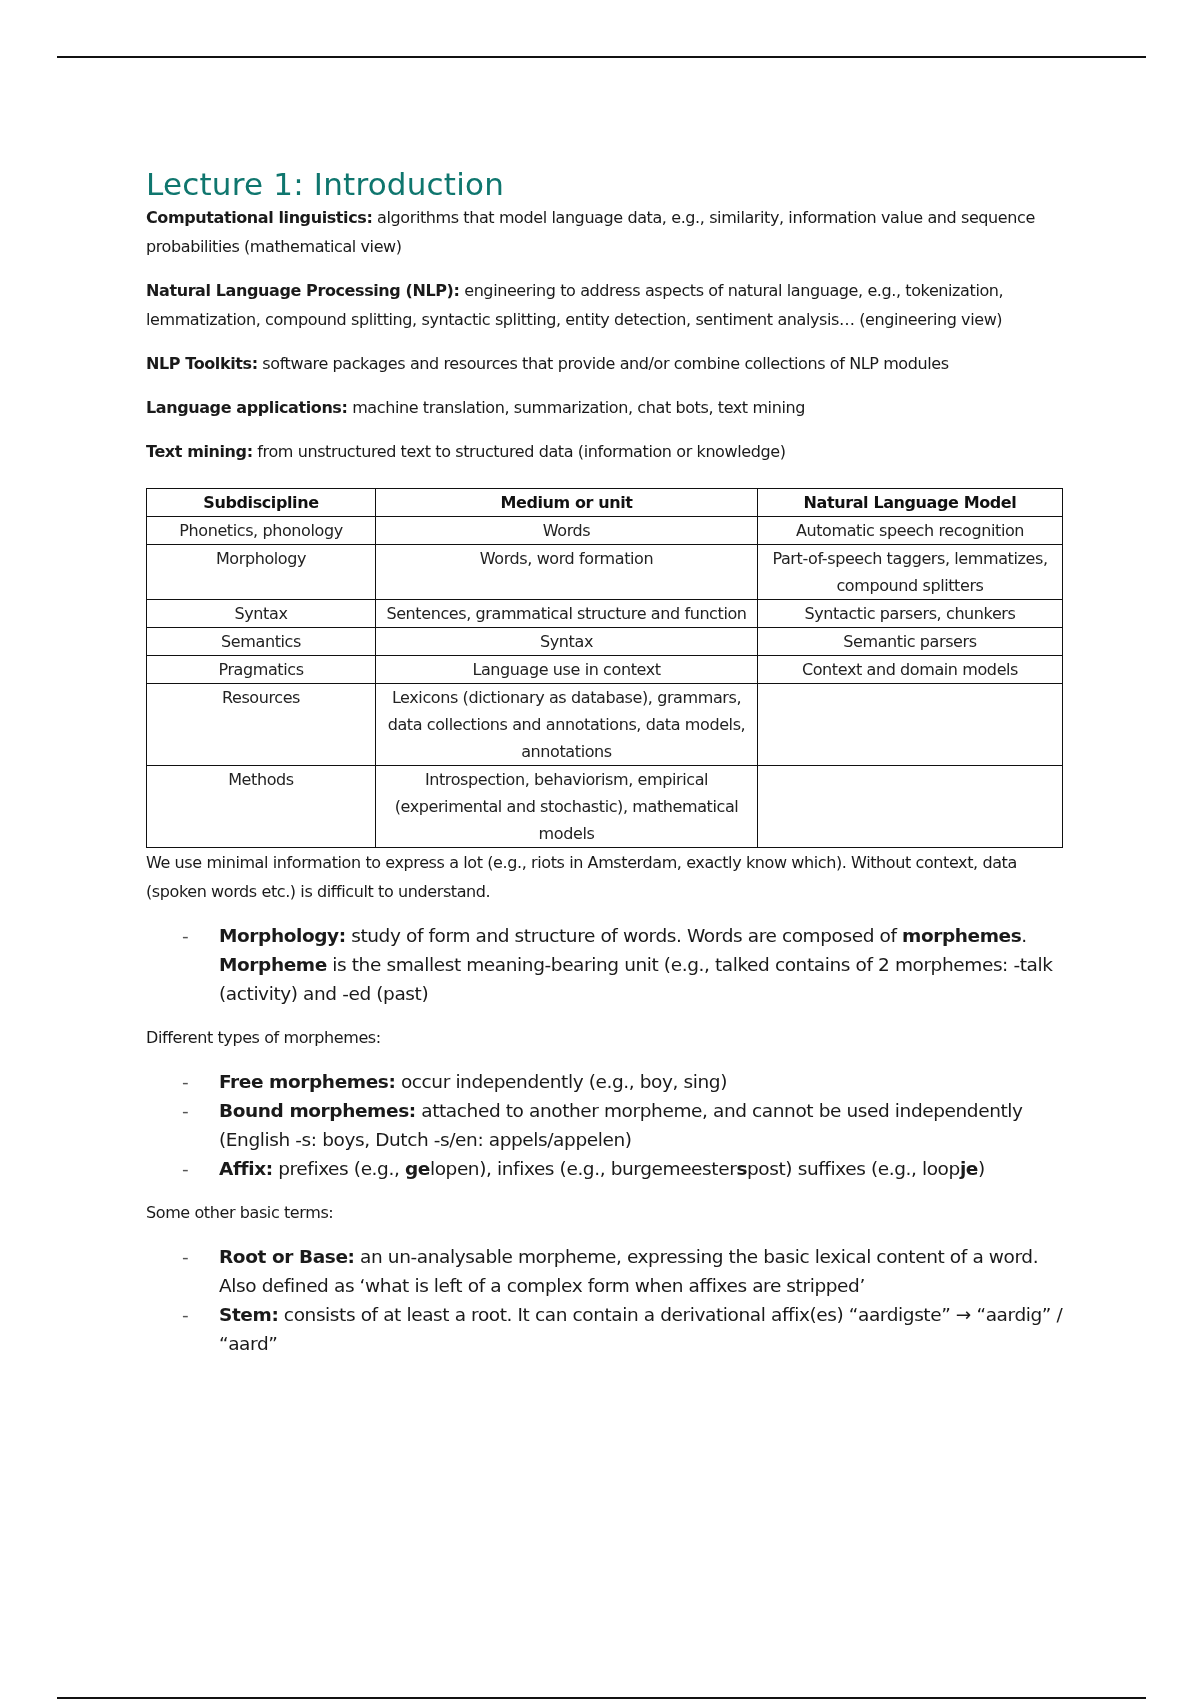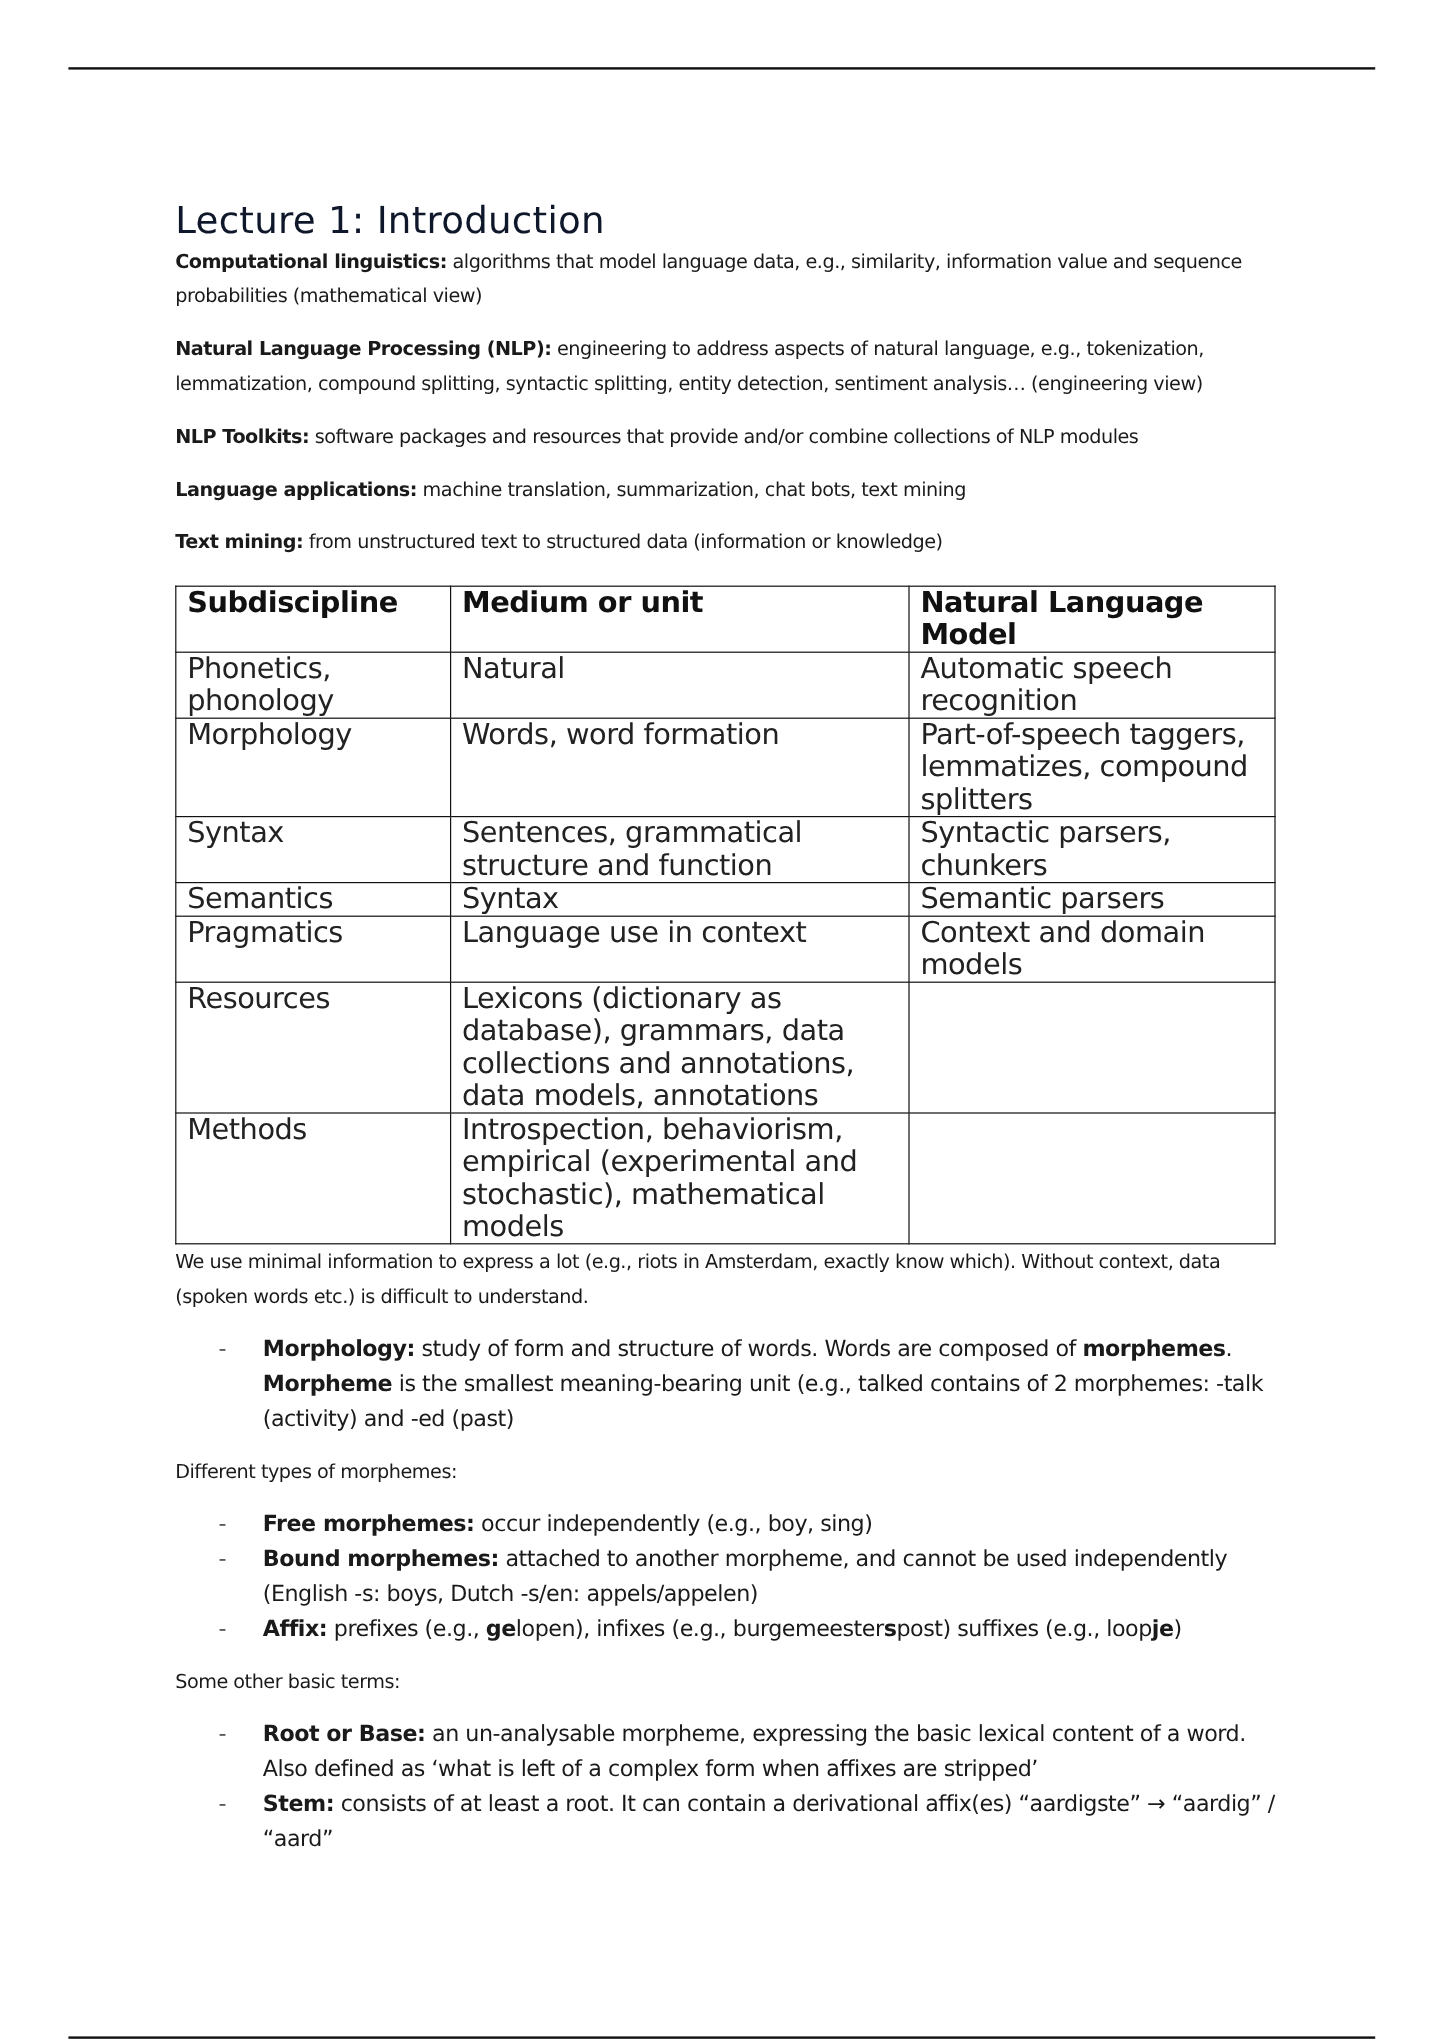--- a/index.html
+++ b/index.html
@@ -2,28 +2,28 @@
 <html><head>
 <meta charset="utf-8">
 <style>
   html, body { margin: 0; padding: 0; background: #ffffff; }
   body { width: 1200px; height: 1700px; position: relative; overflow: hidden;
          font-family: "DejaVu Sans", sans-serif; color: #1a1a1a; }
   .rule { position: absolute; left: 57px; width: 1089px; height: 2px; background: #111; }
   .rule.top { top: 56px; }
   .rule.bottom { top: 1697px; }
   .content { position: absolute; left: 146px; top: 165px; width: 920px; }
-  h1 { font-family: "DejaVu Sans", sans-serif; font-weight: normal; color: #0f172a;
+  h1 { font-family: "DejaVu Sans", sans-serif; font-weight: normal; color: #0f766e;
        font-size: 31px; margin: 0; line-height: 38px; letter-spacing: 0.2px; }
   p { margin: 0; font-size: 16px; line-height: 29px; letter-spacing: -0.4px; }
   .para { margin-bottom: 15px; }
   b { font-weight: bold; }
   table { border-collapse: collapse; width: 916px; margin-top: 2px; table-layout: fixed; }
-  td, th { border: 1.6px solid #111; font-size: 24px; line-height: 27px; padding: 0 9px;
-           vertical-align: top; text-align: left; letter-spacing: -0.4px; font-weight: normal; color: #222; }
+  td, th { border: 1.6px solid #111; font-size: 16px; line-height: 27px; padding: 0 9px;
+           vertical-align: top; text-align: center; letter-spacing: -0.4px; font-weight: normal; color: #222; }
   th { font-weight: bold; color: #111; }
   col.c1 { width: 229px; } col.c2 { width: 382px; } col.c3 { width: 305px; }
   ul.dash { list-style: none; margin: 0 0 15px 0; padding: 0 0 0 73px; }
   ul.dash li { position: relative; font-size: 18.5px; line-height: 29px; letter-spacing: -0.4px; }
   ul.dash li .bullet { position: absolute; left: -37px; top: 0; color: #555; }
   .h2 { margin-top: 0px; }
 </style>
 </head>
 <body>
 
@@ -49,21 +49,21 @@
     <thead>
       <tr>
         <th>Subdiscipline</th>
         <th>Medium or unit</th>
         <th>Natural Language Model</th>
       </tr>
     </thead>
     <tbody>
       <tr>
         <td>Phonetics, phonology</td>
-        <td>Natural</td>
+        <td>Words</td>
         <td>Automatic speech recognition</td>
       </tr>
       <tr>
         <td>Morphology</td>
         <td>Words, word formation</td>
         <td>Part-of-speech taggers, lemmatizes, compound splitters</td>
       </tr>
       <tr>
         <td>Syntax</td>
         <td>Sentences, grammatical structure and function</td>

